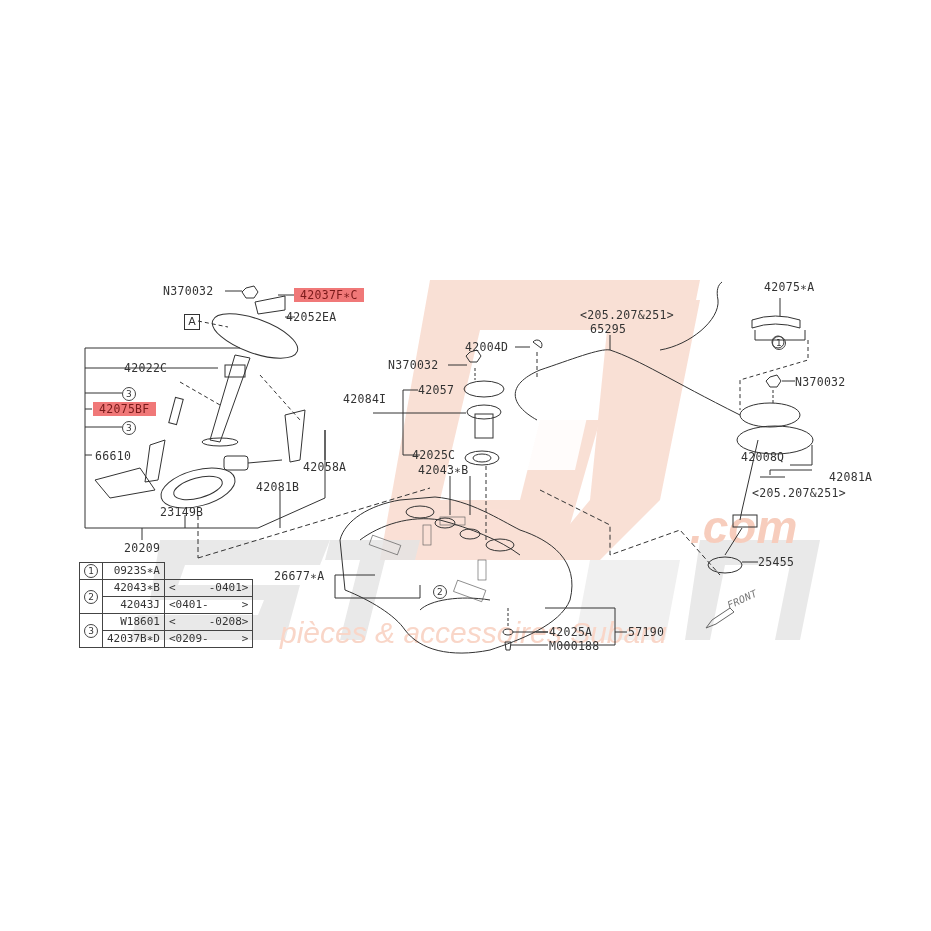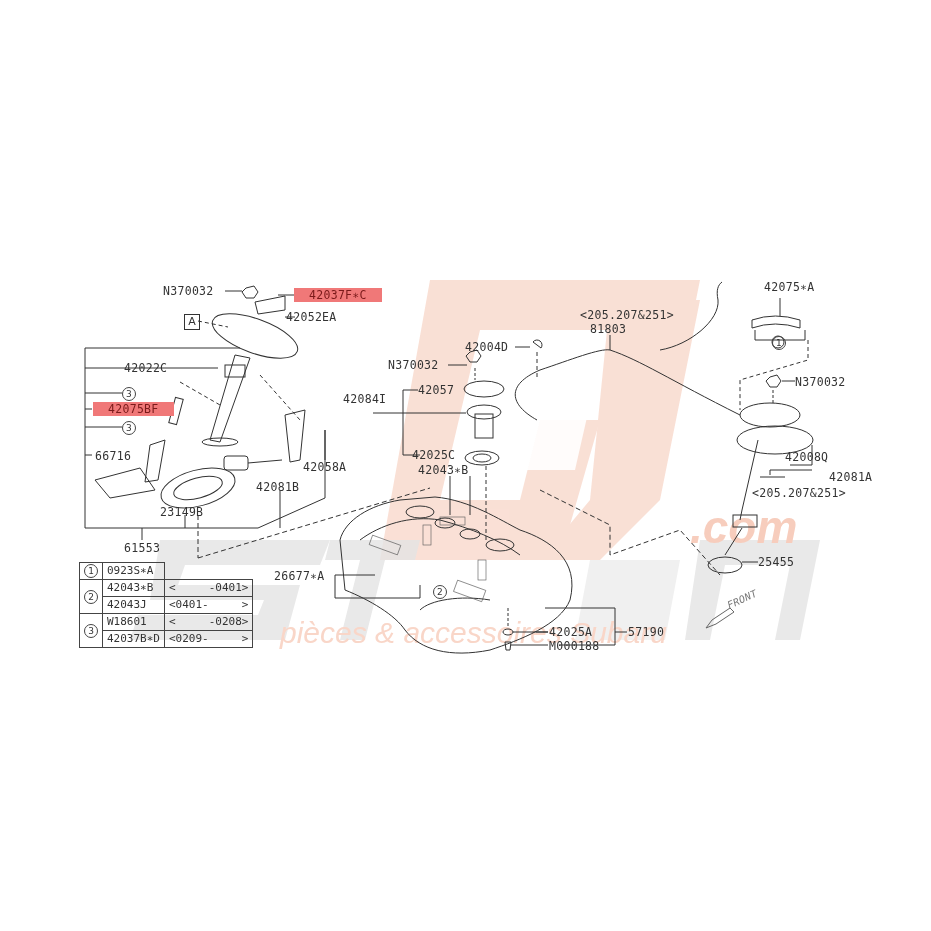--- a/index.html
+++ b/index.html
@@ -1,22 +1,22 @@
 <!DOCTYPE html>
 <html><head>
 <meta charset="utf-8">
 <style>
   html, body { margin:0; padding:0; background:#ffffff; }
   body { width:931px; height:931px; position:relative; overflow:hidden; font-family:"DejaVu Sans Mono","Liberation Mono",monospace; }
   #stage { position:absolute; left:0; top:0; width:931px; height:931px; }
   .lbl { position:absolute; font-family:"DejaVu Sans Mono","Liberation Mono",monospace; font-size:11.5px; color:#333; letter-spacing:0.3px; white-space:nowrap; line-height:14px; }
-  .hl { background:#f07878; color:#7a1a1a; padding:0 15px; }
+  .hl { background:#f07878; color:#7a1a1a; padding:0 6px; }
   .boxA { position:absolute; left:184px; top:314px; width:14px; height:14px; border:1px solid #333; font-size:11px; text-align:center; line-height:14px; color:#333; font-family:"DejaVu Sans",sans-serif; }
   table.legend { position:absolute; left:79px; top:562px; border-collapse:collapse; font-family:"DejaVu Sans Mono","Liberation Mono",monospace; font-size:11px; color:#333; }
-  table.legend td { border:1px solid #444; padding:0 4px; height:16px; line-height:16px; white-space:nowrap; }
+  table.legend td { border:1px solid #444; padding:0 4px; height:16px; line-height:16px; white-space:nowrap;text-align:right; }
   .circ { display:inline-block; width:12px; height:12px; border:1px solid #444; border-radius:50%; text-align:center; line-height:12px; font-size:9px; font-family:"DejaVu Sans",sans-serif; }
   .wm { position:absolute; font-family:"Liberation Sans",sans-serif; font-style:italic; white-space:nowrap; pointer-events:none; }
 </style>
 </head>
 <body>
 
 <div id="stage">
 
   <svg width="931" height="931" style="position:absolute;left:0;top:0">
     <g fill="#f8d6c8" opacity="0.75">
@@ -146,44 +146,44 @@
   </svg>
 
   <div class="lbl" style="left:163px;top:284px">N370032</div>
   <div class="lbl hl" style="left:294px;top:288px">42037F∗C</div>
   <div class="lbl" style="left:286px;top:310px">42052EA</div>
   <div class="boxA">A</div>
   <div class="lbl" style="left:124px;top:361px">42022C</div>
   <div class="lbl" style="left:122px;top:386px"><span class="circ">3</span></div>
   <div class="lbl hl" style="left:93px;top:402px">42075BF</div>
   <div class="lbl" style="left:122px;top:420px"><span class="circ">3</span></div>
-  <div class="lbl" style="left:95px;top:449px">66716</div>
+  <div class="lbl" style="left:95px;top:449px">66610</div>
   <div class="lbl" style="left:303px;top:460px">42058A</div>
   <div class="lbl" style="left:256px;top:480px">42081B</div>
   <div class="lbl" style="left:160px;top:505px">23149B</div>
-  <div class="lbl" style="left:124px;top:541px">61553</div>
+  <div class="lbl" style="left:124px;top:541px">20209</div>
 
   <div class="lbl" style="left:465px;top:340px">42004D</div>
   <div class="lbl" style="left:388px;top:358px">N370032</div>
   <div class="lbl" style="left:418px;top:383px">42057</div>
   <div class="lbl" style="left:343px;top:392px">42084I</div>
   <div class="lbl" style="left:412px;top:448px">42025C</div>
   <div class="lbl" style="left:418px;top:463px">42043∗B</div>
   <div class="lbl" style="left:274px;top:569px">26677∗A</div>
   <div class="lbl" style="left:433px;top:584px"><span class="circ">2</span></div>
   <div class="lbl" style="left:549px;top:625px">42025A</div>
   <div class="lbl" style="left:628px;top:625px">57190</div>
   <div class="lbl" style="left:549px;top:639px">M000188</div>
 
   <div class="lbl" style="left:580px;top:308px">&lt;205.207&amp;251&gt;</div>
-  <div class="lbl" style="left:590px;top:322px">81803</div>
+  <div class="lbl" style="left:590px;top:322px">65295</div>
   <div class="lbl" style="left:764px;top:280px">42075∗A</div>
   <div class="lbl" style="left:772px;top:335px"><span class="circ">1</span></div>
   <div class="lbl" style="left:795px;top:375px">N370032</div>
-  <div class="lbl" style="left:785px;top:450px">42008Q</div>
+  <div class="lbl" style="left:741px;top:450px">42008Q</div>
   <div class="lbl" style="left:829px;top:470px">42081A</div>
   <div class="lbl" style="left:752px;top:486px">&lt;205.207&amp;251&gt;</div>
   <div class="lbl" style="left:758px;top:555px">25455</div>
   <div class="lbl" style="left:725px;top:600px;font-size:10px;color:#777;font-style:italic;transform:rotate(-25deg);transform-origin:left top;">FRONT</div>
 
   <table class="legend">
     <tbody>
         <tr>
       <td style="text-align:center"><span class="circ">1</span></td>
       <td>0923S∗A</td>

